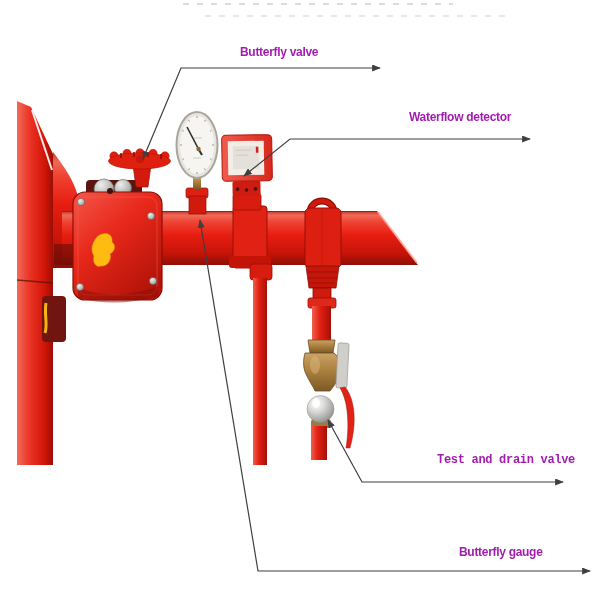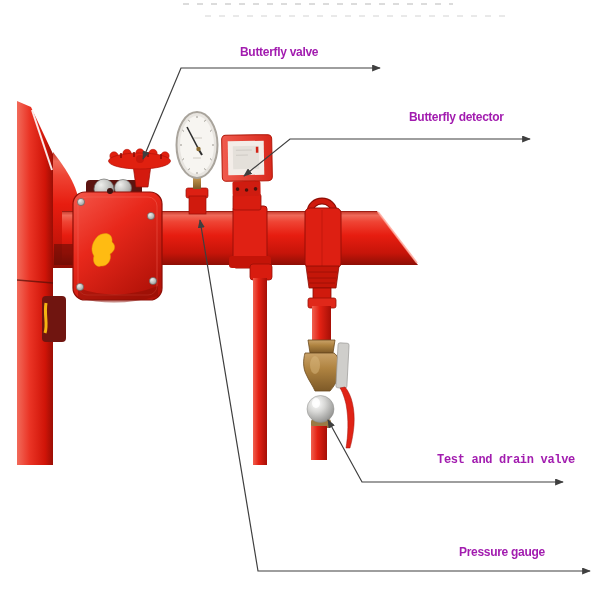--- a/index.html
+++ b/index.html
@@ -192,16 +192,16 @@
 
     <g stroke="#3f3f3f" stroke-width="1.2" fill="none">
       <polyline points="143,159 181,68 380,68" marker-start="url(#arrow)" marker-end="url(#arrow)"></polyline>
       <polyline points="244,176 290,139 530,139" marker-start="url(#arrow)" marker-end="url(#arrow)"></polyline>
       <polyline points="328,420 362,482 563,482" marker-start="url(#arrow)" marker-end="url(#arrow)"></polyline>
       <polyline points="200,220 258,571 590,571" marker-start="url(#arrow)" marker-end="url(#arrow)"></polyline>
     </g>
   </svg>
 
   <div class="label label-butterfly">Butterfly valve</div>
-  <div class="label label-waterflow">Butterfly detector</div>
+  <div class="label label-waterflow">Waterflow detector</div>
   <div class="label label-testdrain">Test and drain valve</div>
-  <div class="label label-pressure">Pressure gauge</div>
+  <div class="label label-pressure">Butterfly gauge</div>
 </div>
 
 </body></html>

